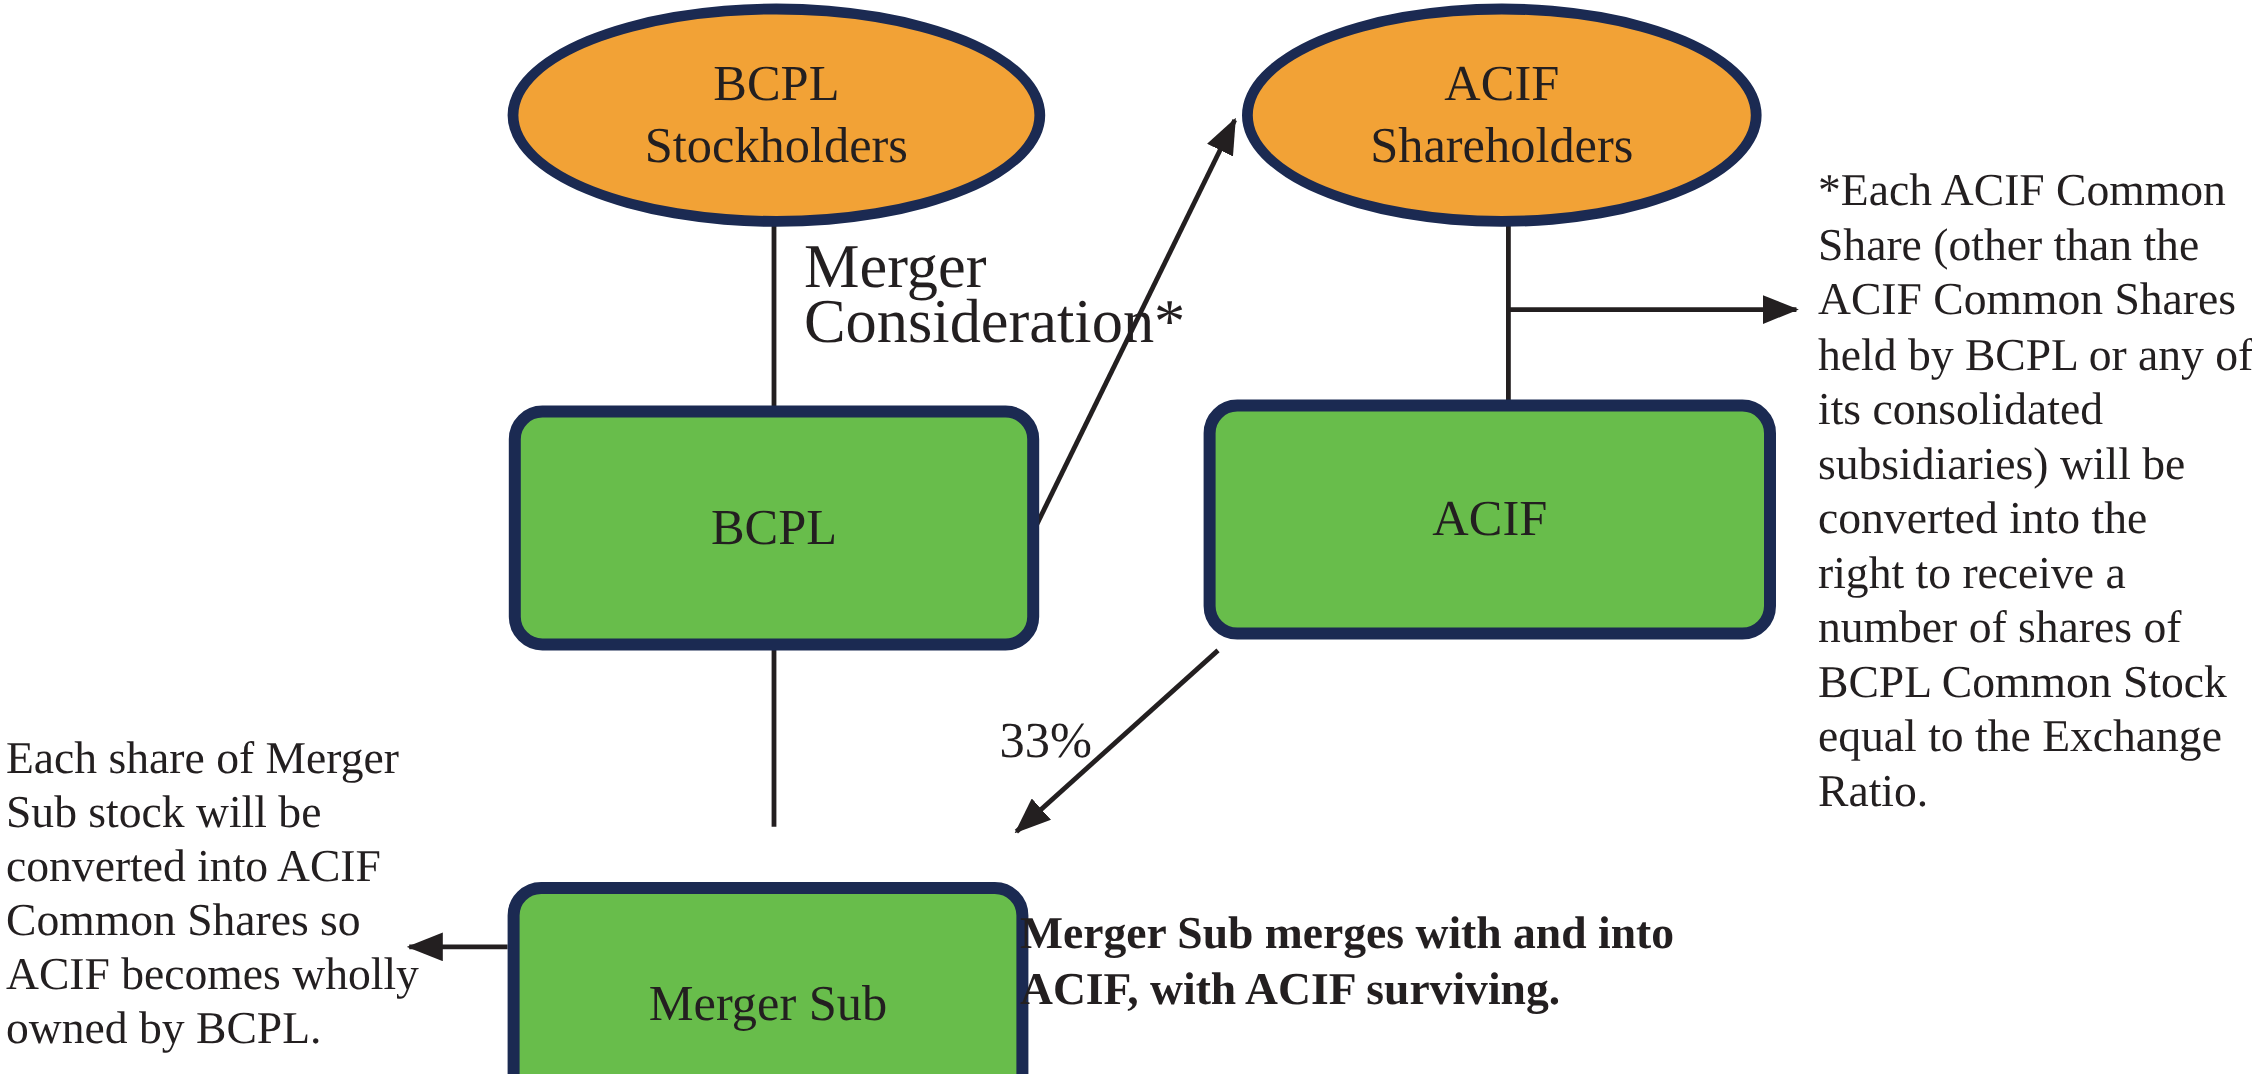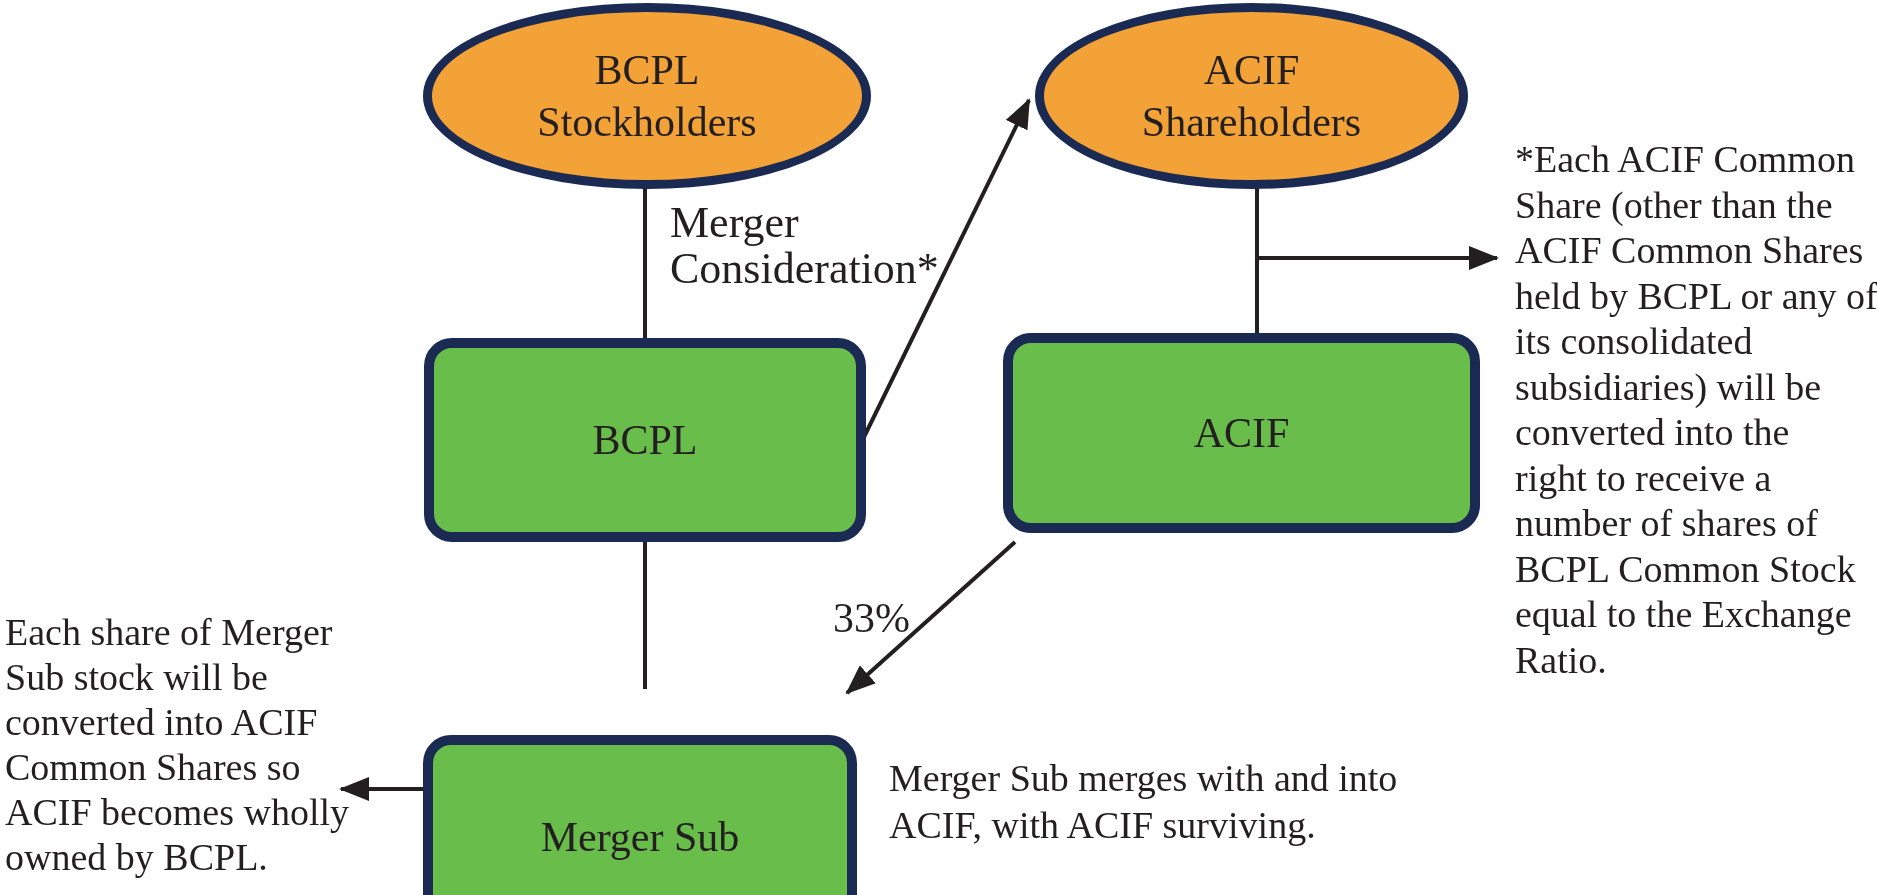--- a/index.html
+++ b/index.html
@@ -19,25 +19,25 @@
         text-align:center;background:var(--green);border:10px solid var(--navy);}
   .node .node-label{font-size:42px;line-height:52px;white-space:pre-line;color:var(--ink);}
   .ellipse{border-radius:50%;background:var(--orange);border-width:9px;}
   .rect{border-radius:28px;}
   .ellipse-bcpl-sh{left:423px;top:3px;width:448px;height:186px;}
   .ellipse-acif-sh{left:1035px;top:3px;width:433px;height:186px;}
   .box-bcpl{left:424px;top:338px;width:442px;height:204px;}
   .box-acif{left:1003px;top:333px;width:477px;height:200px;}
   .box-merger-sub{left:423px;top:687px;width:434px;height:203px;margin-top:48px;}
   .note{position:absolute;z-index:2;white-space:pre;font-size:38px;line-height:45px;color:var(--ink);}
-  .note-merger-consideration{left:670px;top:200px;font-size:44px;line-height:46px;}
+  .note-merger-consideration{left:670px;top:200px;font-size:52px;line-height:46px;}
   .note-100pct{left:833px;top:595px;font-size:42px;line-height:46px;}
   .note-right{left:1515px;top:137px;line-height:45.5px;}
   .note-left{left:5px;top:610px;}
-  .note-bottom{left:889px;top:755px;line-height:47px;}
+  .note-bottom{left:850px;top:755px;line-height:47px;font-weight:bold;}
 </style>
 </head>
 <body>
 
 <div class="canvas">
 
   <svg class="edges" viewBox="0 0 1877 895">
     <defs>
       <marker id="arrow" markerWidth="7.5" markerHeight="6" refX="7" refY="3" orient="auto" markerUnits="strokeWidth">
         <path d="M0,0 L7.5,3 L0,6 z" fill="#231f20"></path>

